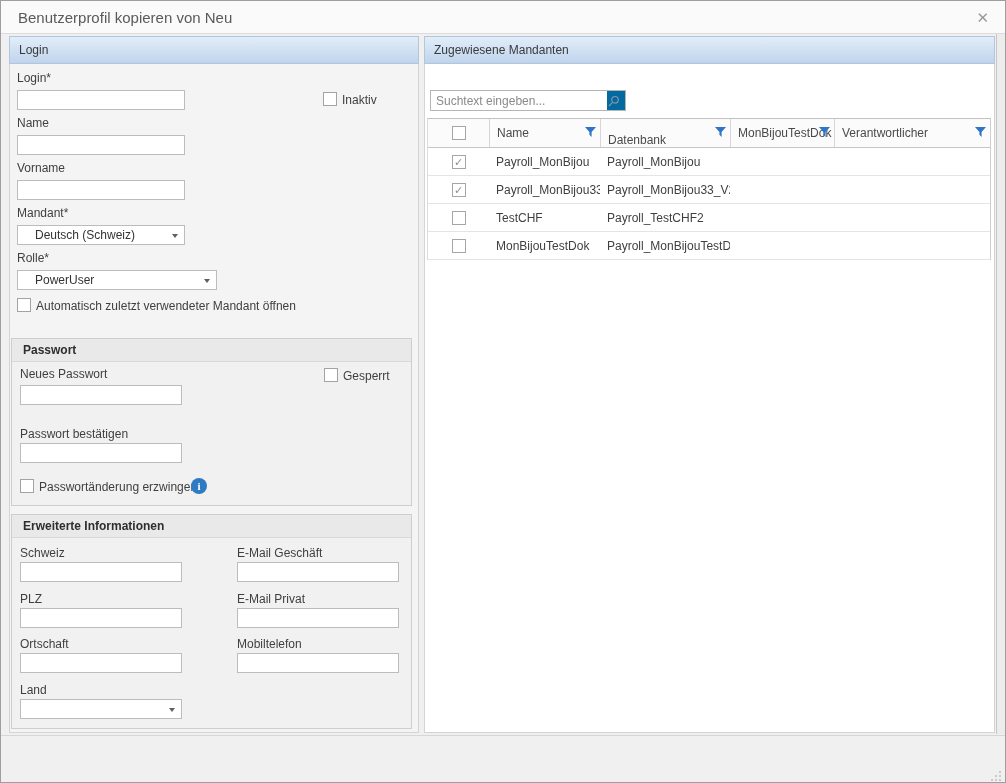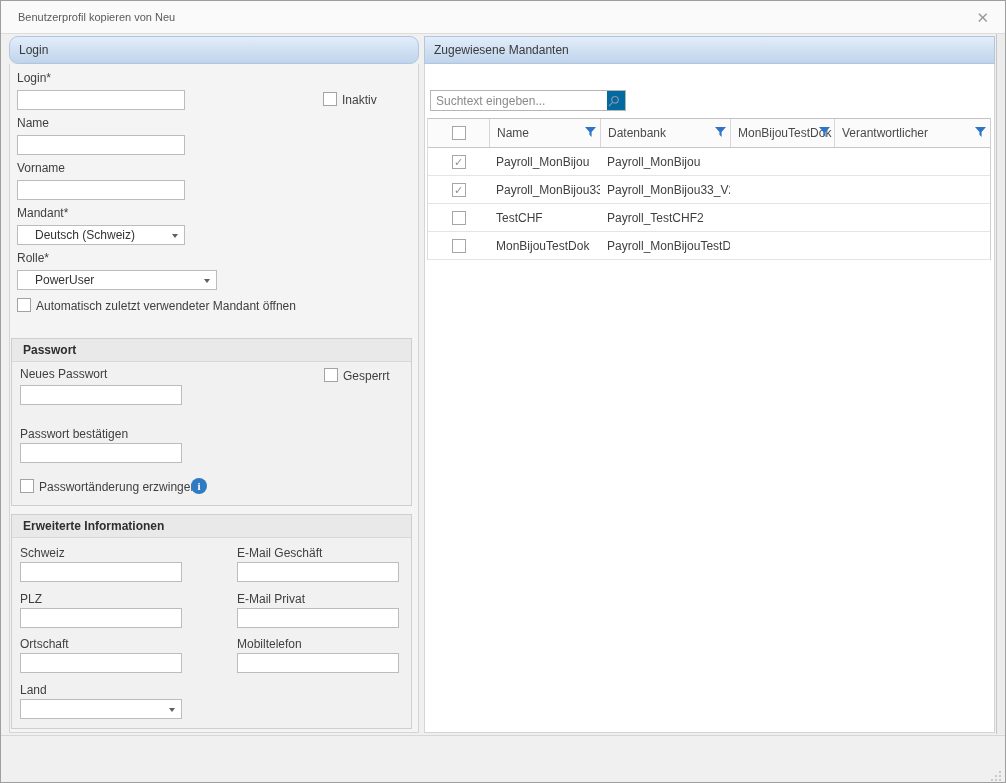--- a/index.html
+++ b/index.html
@@ -5,29 +5,29 @@
   * { margin:0; padding:0; box-sizing:border-box; }
   html,body { background:#fff; }
   body { font-family:"Liberation Sans", sans-serif; font-size:12px; color:#3c3c3c; }
 
   .dialog { position:relative; width:1006px; height:783px; background:#f0f0f0;
             border:1px solid #9e9ea0; overflow:hidden; }
 
   
   .titlebar { position:absolute; left:0; top:0; width:100%; height:33px;
               background:#fafafa; border-bottom:1px solid #dcdcdc; }
-  .title { position:absolute; left:17px; top:0; line-height:33px; color:#5a5a5a; font-size:11px; }
+  .title { position:absolute; left:17px; top:0; line-height:33px; color:#5a5a5a; font-size:15px; }
   .close { position:absolute; right:16px; top:0; line-height:33px; font-size:15px;
            color:#9a9a9a; cursor:pointer; }
 
   
   .ph { position:absolute; top:35px; height:28px;
         background:linear-gradient(#e2edf9,#bfd4ec);
         border:1px solid #b4c6dc; line-height:26px; padding-left:9px; color:#3a3a3a; }
-  .ph-left { left:8px; width:410px;border-radius:9px; }
+  .ph-left { left:8px; width:410px; }
   .ph-right { left:423px; width:571px; }
 
   
   .body-left { position:absolute; left:8px; top:63px; width:410px; height:669px;
                background:#f4f4f4; border:1px solid #d4d4d4; border-top:none; }
   .body-right { position:absolute; left:423px; top:63px; width:571px; height:669px;
                 background:#ffffff; border:1px solid #d4d4d4; border-top:none; }
   .gutter { position:absolute; left:995px; top:33px; width:11px; height:700px;
             background:#ececec; border-left:1px solid #c6c6c6; }
 
@@ -63,21 +63,21 @@
   .search svg { position:absolute; right:5px; top:4px; }
 
   
   .table { position:absolute; left:426px; top:117px; width:564px;
            border-top:1px solid #c3c3c3; border-left:1px solid #dcdcdc; border-right:1px solid #cfcfcf; }
   .thead { display:flex; height:29px; background:#fbfbfb; border-bottom:1px solid #c6c6c6; }
   .th { position:relative; display:flex; align-items:center; padding-left:7px;
         border-left:1px solid #d7d7d7; color:#4a4a4a; cursor:pointer; }
   .th:first-child { border-left:none; justify-content:center; padding-left:0; }
   .funnel { position:absolute; right:4px; top:8px; }
-  .c0 { width:61px; } .c1 { width:111px; } .c2 { width:130px; } .c3 { width:104px; } .c4 { flex:1; }
+  .c0 { width:61px; } .c1 { width:111px; } .c2 { width:130px;align-items:flex-end; } .c3 { width:104px; } .c4 { flex:1; }
   .trow { display:flex; height:28px; border-bottom:1px solid #e4e4e4; background:#fff;
           align-items:center; cursor:pointer; }
   .td { padding-left:7px; color:#3f3f3f; white-space:nowrap; overflow:hidden; }
   .td.c0 { display:flex; justify-content:center; padding-left:0; }
   .cb { width:14px; height:14px; border:1px solid #a6a6a6; background:#fff;
         text-align:center; line-height:12px; font-size:11px; color:#8f8f8f; }
 
   
   .footer { position:absolute; left:0; top:734px; width:100%; height:49px;
             background:#f0f0f0; border-top:1px solid #d6d6d6; }

